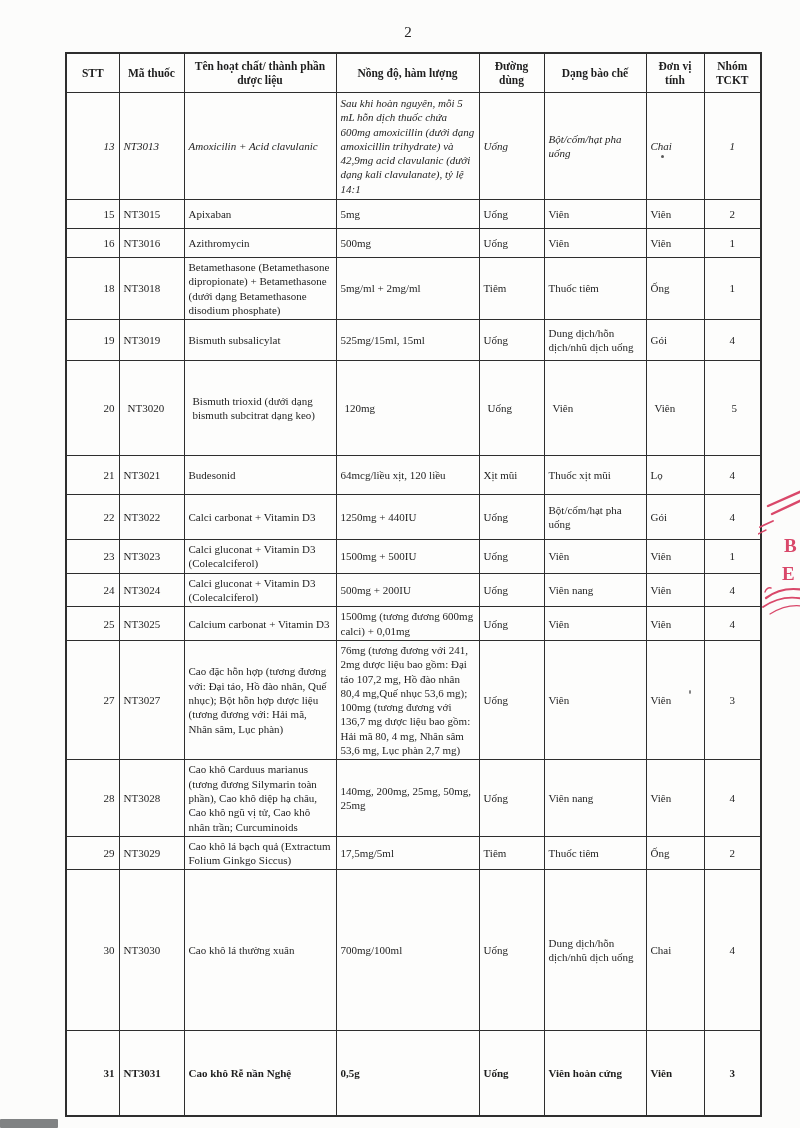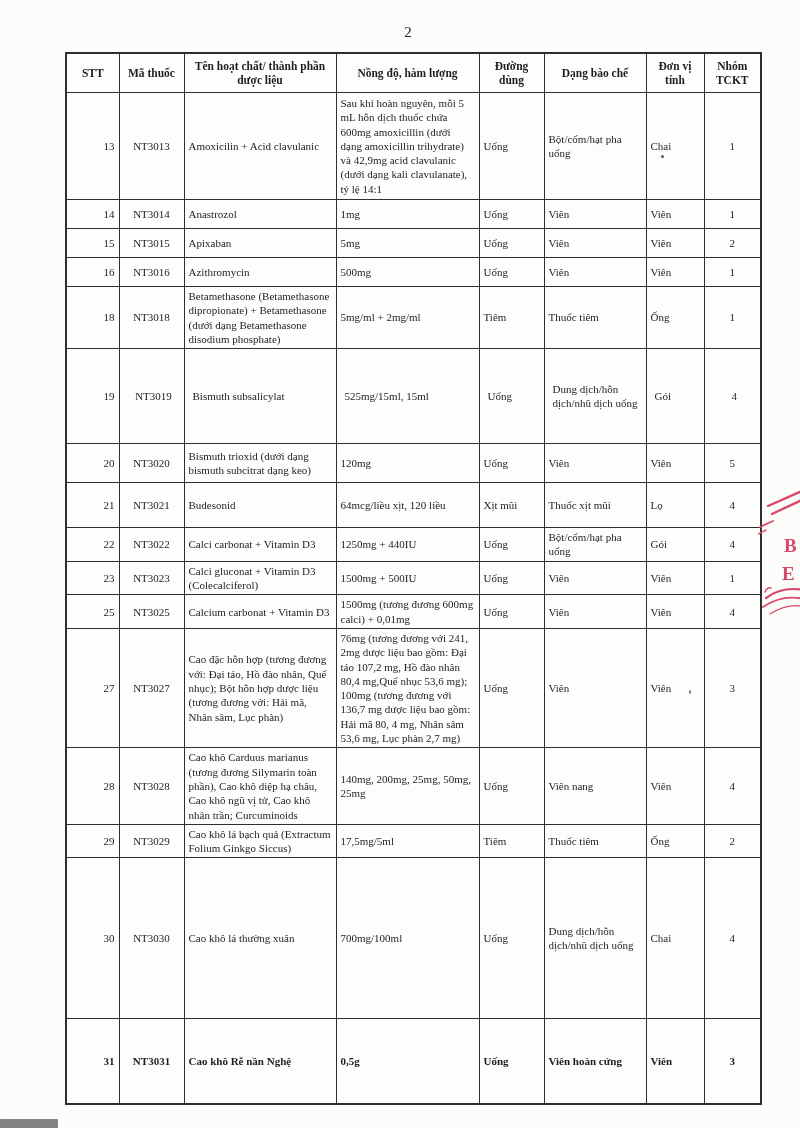--- a/index.html
+++ b/index.html
@@ -28,25 +28,25 @@
   th{
     font-size:11.5px;font-weight:bold;text-align:center;vertical-align:middle;
     padding:3px 2px;height:32px;line-height:1.25;
   }
   td{
     font-size:11px;line-height:1.3;vertical-align:middle;
     padding:2px 4px;height:24px;
     word-wrap:break-word;
   }
   td.c0{text-align:right;}
-  td.c1{text-align:center;}
+  td.c1{}
   td.c2,td.c3,td.c4,td.c5,td.c6{text-align:left;}
   td.c7{text-align:center;}
   
-  tbody tr:nth-child(1)  td{height:102px;}
+  tbody tr:nth-child(1)  td{height:102px;font-style:italic;}
   tbody tr:nth-child(5)  td{height:36px;}
   tbody tr:nth-child(6)  td{height:90px;padding-left:8px;}
   tbody tr:nth-child(7)  td{height:34px;}
   tbody tr:nth-child(8)  td{height:40px;}
   tbody tr:nth-child(9)  td{height:14px;}
   tbody tr:nth-child(10) td{height:28px;}
   tbody tr:nth-child(15) td{height:156px;}
   tbody tr:nth-child(16) td{height:80px;font-weight:bold;}
   tbody tr:nth-child(17) td{height:46px;}
   tbody tr:nth-child(18) td{height:38px;}
@@ -98,30 +98,20 @@
         <td class="c0">13</td>
         <td class="c1">NT3013</td>
         <td class="c2">Amoxicilin + Acid clavulanic</td>
         <td class="c3">Sau khi hoàn nguyên, mỗi 5 mL hỗn dịch thuốc chứa 600mg amoxicillin (dưới dạng amoxicillin trihydrate) và 42,9mg acid clavulanic (dưới dạng kali clavulanate), tỷ lệ 14:1</td>
         <td class="c4">Uống</td>
         <td class="c5">Bột/cốm/hạt pha uống</td>
         <td class="c6">Chai</td>
         <td class="c7">1</td>
       </tr>
       <tr>
-        <td class="c0">14</td>
-        <td class="c1">NT3014</td>
-        <td class="c2">Anastrozol</td>
-        <td class="c3">1mg</td>
-        <td class="c4">Uống</td>
-        <td class="c5">Viên</td>
-        <td class="c6">Viên</td>
-        <td class="c7">1</td>
-      </tr>
-      <tr>
         <td class="c0">15</td>
         <td class="c1">NT3015</td>
         <td class="c2">Apixaban</td>
         <td class="c3">5mg</td>
         <td class="c4">Uống</td>
         <td class="c5">Viên</td>
         <td class="c6">Viên</td>
         <td class="c7">2</td>
       </tr>
       <tr>
@@ -186,20 +176,30 @@
       </tr>
       <tr>
         <td class="c0">23</td>
         <td class="c1">NT3023</td>
         <td class="c2">Calci gluconat + Vitamin D3 (Colecalciferol)</td>
         <td class="c3">1500mg + 500IU</td>
         <td class="c4">Uống</td>
         <td class="c5">Viên</td>
         <td class="c6">Viên</td>
         <td class="c7">1</td>
+      </tr>
+      <tr>
+        <td class="c0">24</td>
+        <td class="c1">NT3024</td>
+        <td class="c2">Calci gluconat + Vitamin D3 (Colecalciferol)</td>
+        <td class="c3">500mg + 200IU</td>
+        <td class="c4">Uống</td>
+        <td class="c5">Viên nang</td>
+        <td class="c6">Viên</td>
+        <td class="c7">4</td>
       </tr>
       <tr>
         <td class="c0">25</td>
         <td class="c1">NT3025</td>
         <td class="c2">Calcium carbonat + Vitamin D3</td>
         <td class="c3">1500mg (tương đương 600mg calci) + 0,01mg</td>
         <td class="c4">Uống</td>
         <td class="c5">Viên</td>
         <td class="c6">Viên</td>
         <td class="c7">4</td>

